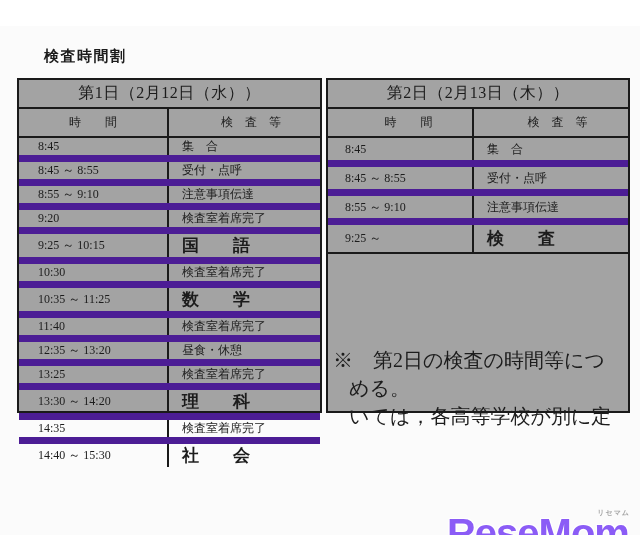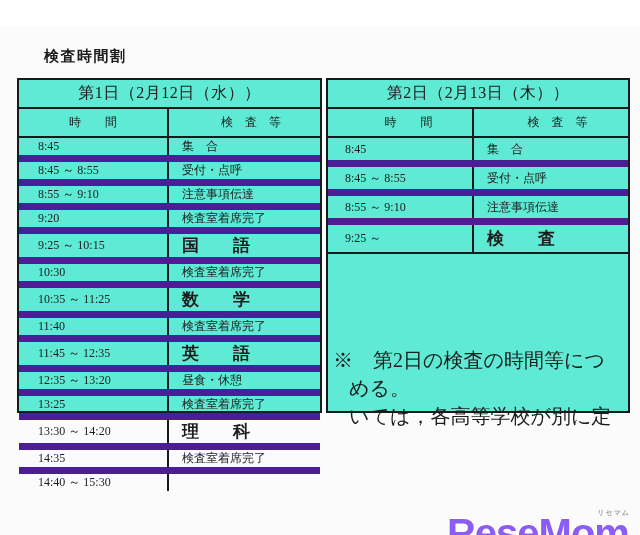--- a/index.html
+++ b/index.html
@@ -8,21 +8,21 @@
     background:#fbfbfb;color:#1c1c1c;
     font-family:"Liberation Serif","DejaVu Serif",serif;
     margin-top:26px;
   }
   .doc-title{
     position:absolute;left:44px;top:21px;
     font-family:"Liberation Sans","DejaVu Sans",sans-serif;
     font-weight:bold;font-size:15px;letter-spacing:1.5px;
   }
   .jtable{
-    position:absolute;top:52px;height:335px;background:#5eead4;
+    position:absolute;top:52px;height:335px;background:#a3a3a3;
     border:2px solid #1a1a1a;box-sizing:border-box;
     display:flex;flex-direction:column;
   }
   .jtable.t1{left:17px;width:305px}
   .jtable.t2{left:326px;width:304px}
   .day-header{
     flex:0 0 29px;box-sizing:border-box;border-bottom:2px solid #1a1a1a;
     display:flex;align-items:center;justify-content:center;
     font-size:16px;letter-spacing:.5px;
   }
@@ -91,41 +91,38 @@
     </div>
     <div class="trow">
       <div class="cell time">10:35 ～ 11:25</div>
       <div class="cell exam strong">数　　学</div>
     </div>
     <div class="trow">
       <div class="cell time">11:40</div>
       <div class="cell exam">検査室着席完了</div>
     </div>
     <div class="trow">
-      <div class="cell time">11:45 ～ 12:35</div>
-      <div class="cell exam strong">英　　語</div>
-    </div>
-    <div class="trow">
       <div class="cell time">12:35 ～ 13:20</div>
       <div class="cell exam">昼食・休憩</div>
     </div>
     <div class="trow">
       <div class="cell time">13:25</div>
       <div class="cell exam">検査室着席完了</div>
     </div>
     <div class="trow">
       <div class="cell time">13:30 ～ 14:20</div>
       <div class="cell exam strong">理　　科</div>
     </div>
     <div class="trow">
       <div class="cell time">14:35</div>
       <div class="cell exam">検査室着席完了</div>
     </div>
     <div class="trow">
       <div class="cell time">14:40 ～ 15:30</div>
+      <div class="cell exam strong">社　　会</div>
     </div>
   </div>
 
   <div class="jtable t2">
     <div class="day-header">第2日（2月13日（木））</div>
     <div class="col-header">
       <div class="cell time">時　　間</div>
       <div class="cell exam">検　査　等</div>
     </div>
     <div class="trow">

